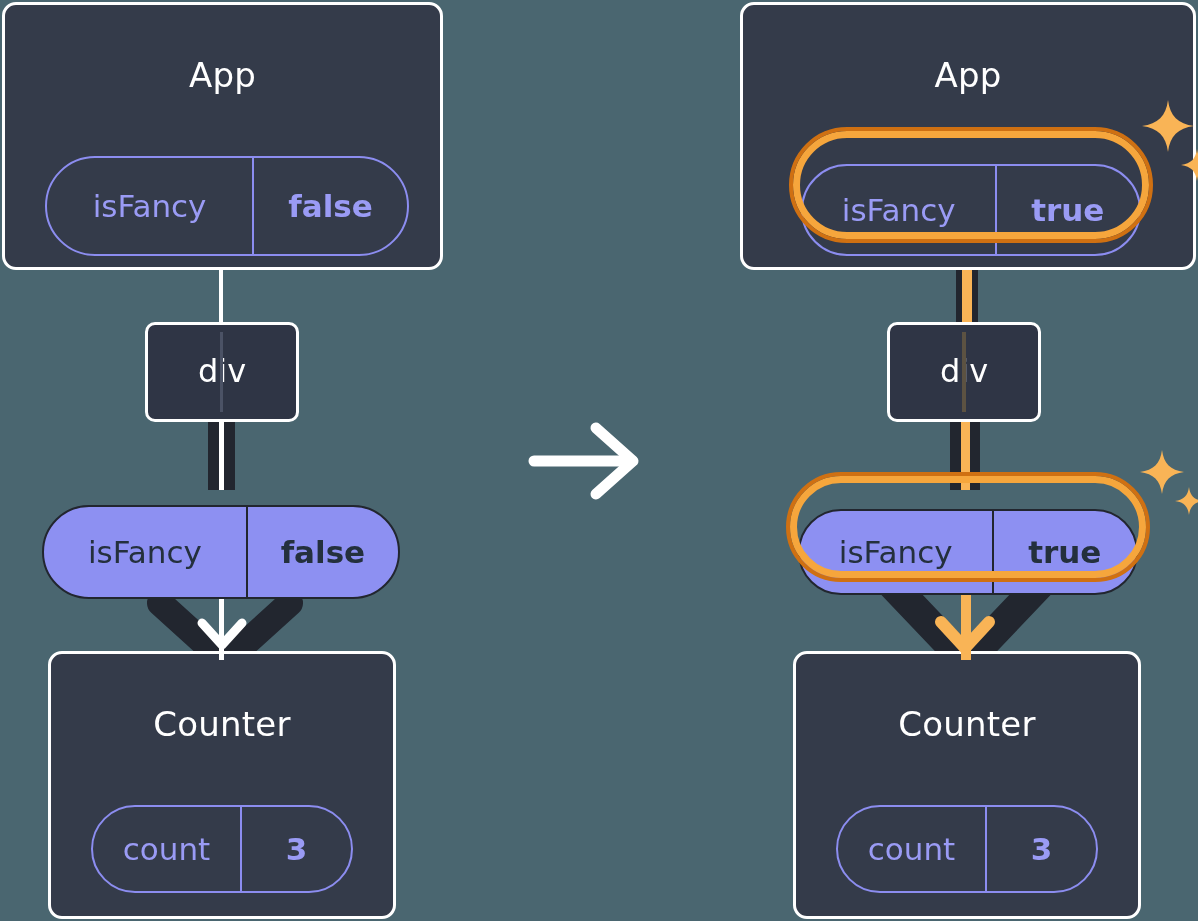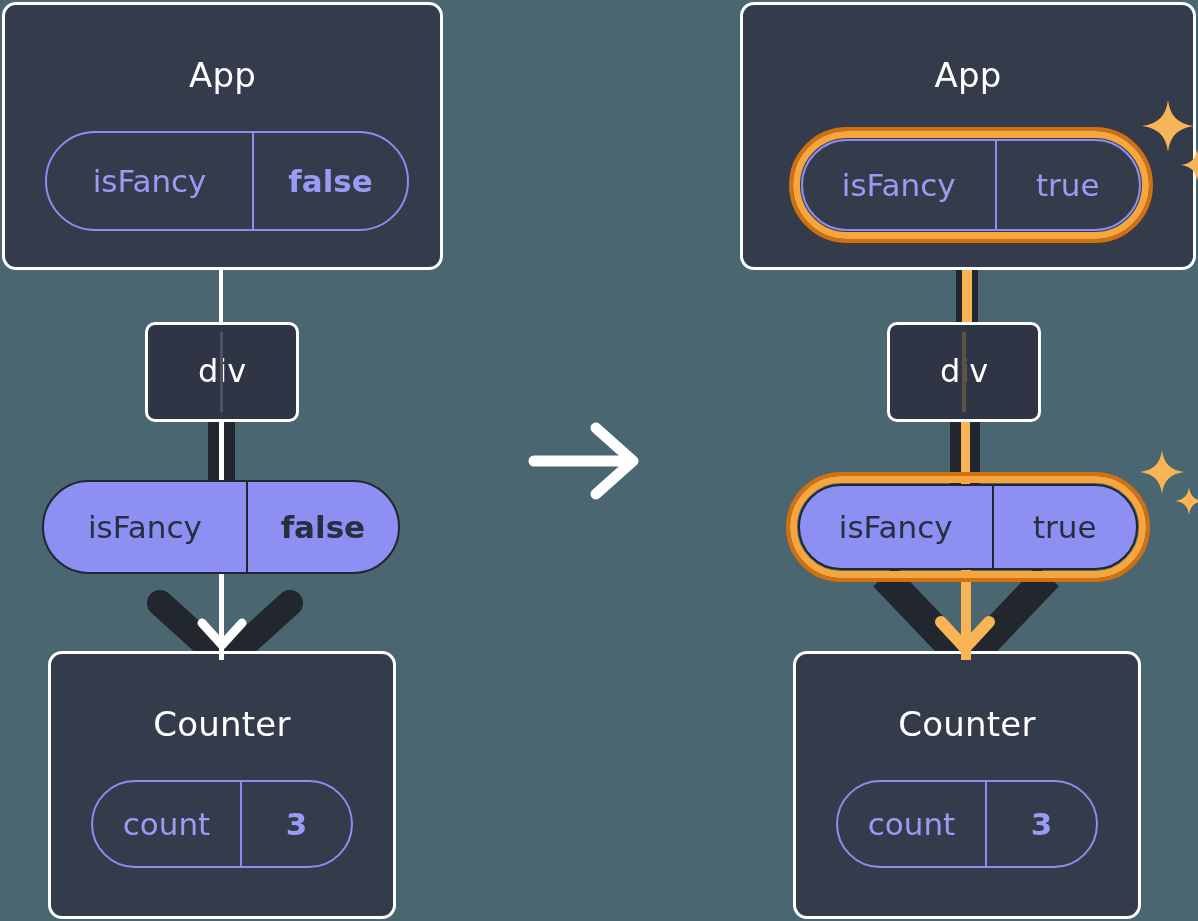--- a/index.html
+++ b/index.html
@@ -60,20 +60,21 @@
   }
 
   
   .pill {
     position: absolute;
     box-sizing: border-box;
     display: flex;
     align-items: stretch;
     border-radius: 999px;
     z-index: 8;
+    margin-top: 25px;
   }
   .pill .cell {
     display: flex;
     align-items: center;
     justify-content: center;
     box-sizing: border-box;
     white-space: nowrap;
   }
   .pill .cell.key { flex: 0 0 57%; }
   .pill .cell.val { flex: 1 1 auto; font-weight: bold; }
@@ -88,21 +89,21 @@
 
   
   .pill.solid {
     background: #8d90f2;
     border: 2.5px solid #22262f;
   }
   .pill.solid .cell { color: #24303d; font-size: 31px; }
   .pill.solid .cell.val { border-left: 2.5px solid #22262f; }
 
   
-  .pill .cell.val.bold { font-weight: normal; }
+  .pill .cell.val.bold { font-weight: bold; }
 
   
   .ring {
     position: absolute;
     border-radius: 999px;
     box-sizing: border-box;
     border: 7px solid #f6a63c;
     outline: 4px solid #cf7012;
     z-index: 9;
     pointer-events: none;

